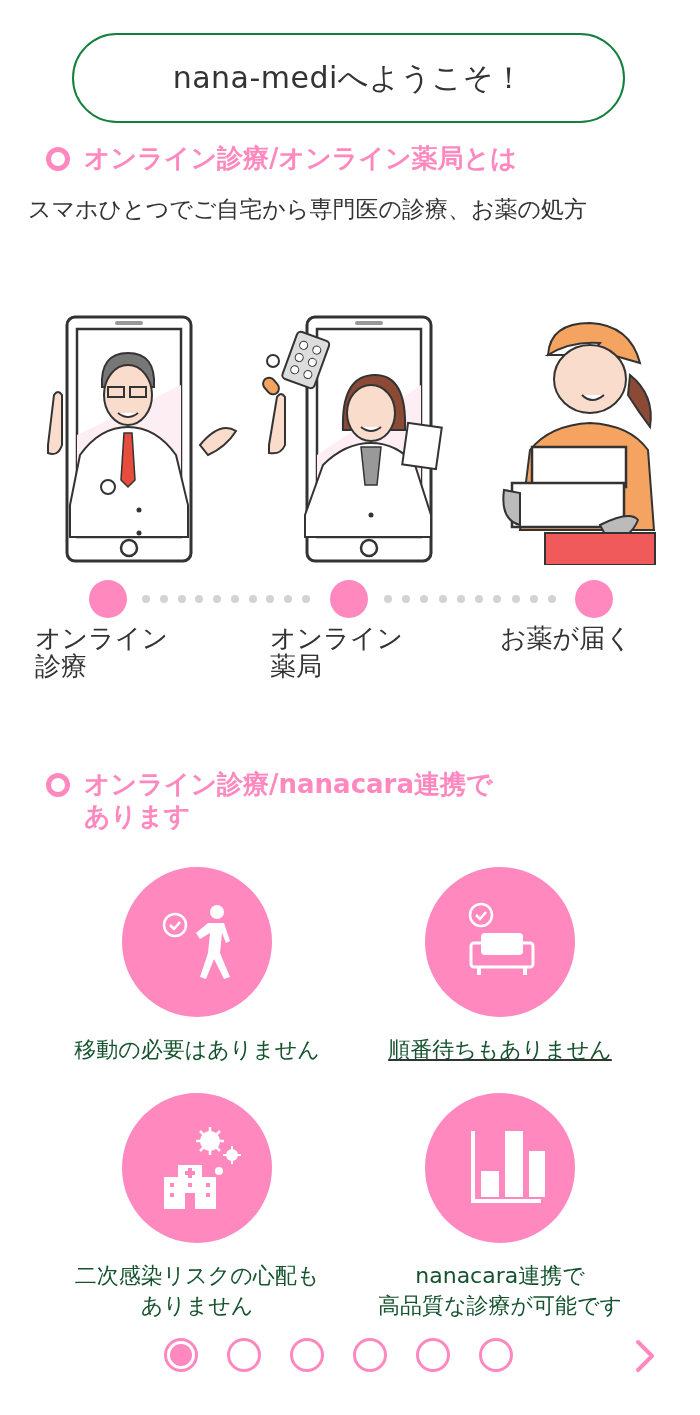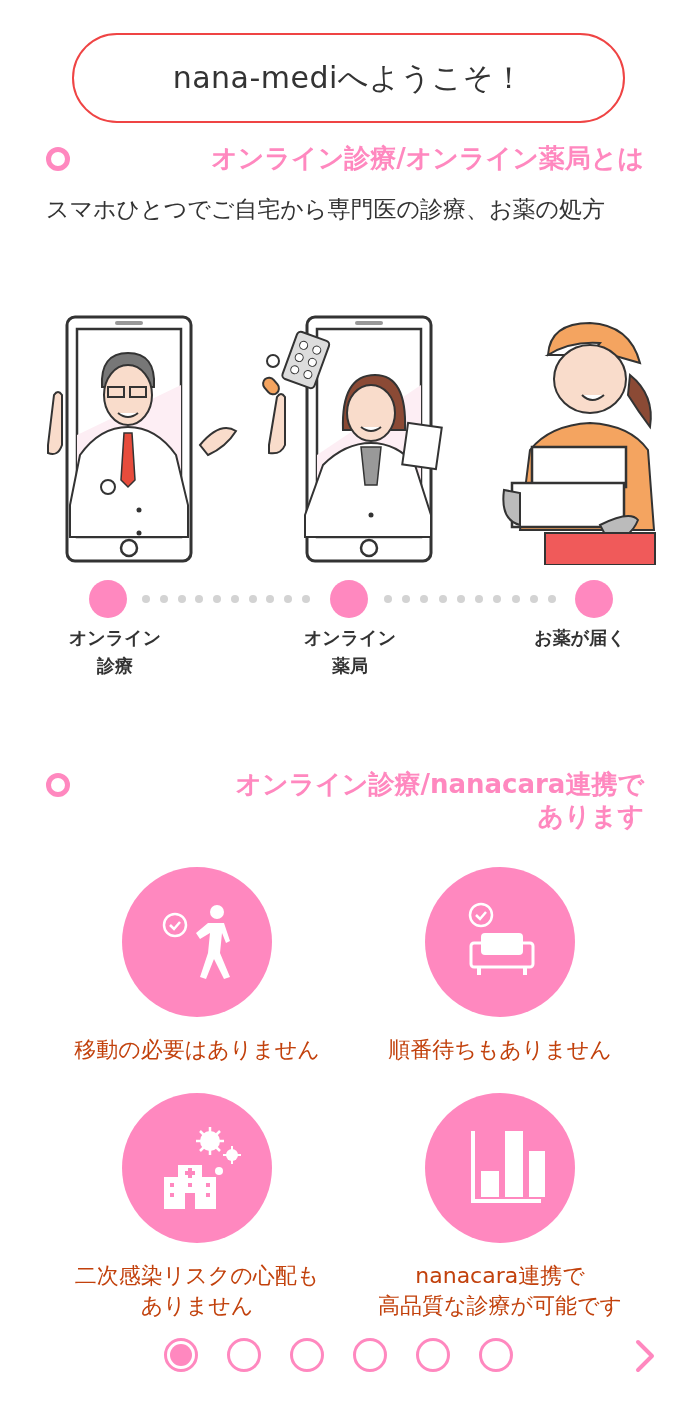--- a/index.html
+++ b/index.html
@@ -1,52 +1,52 @@
 <!DOCTYPE html>
 <html><head>
 <meta charset="utf-8">
 <style>
   * { box-sizing: border-box; margin: 0; padding: 0; }
   html, body { width: 700px; height: 1415px; background: #ffffff; overflow: hidden; }
   body { font-family: "DejaVu Sans", "Liberation Sans", sans-serif; color: #333333; position: relative; }
 
   .welcome-pill {
     position: absolute; left: 72px; top: 33px; width: 553px; height: 90px;
-    border: 2px solid #ef4444; border-radius: 45px;
+    border: 2px solid #15803d; border-radius: 45px;
     display: flex; align-items: center; justify-content: center;
     font-size: 30px; color: #333; letter-spacing: 0.5px;
   }
 
   .section-heading {
     position: absolute; left: 46px; display: flex; align-items: flex-start;
-    color: #ff88bf; font-size: 26px; font-weight: bold; line-height: 32px; text-align: right;
+    color: #ff88bf; font-size: 26px; font-weight: bold; line-height: 32px;
   }
   .ring { width: 24px; height: 24px; border: 5px solid #ff88bf; border-radius: 50%; margin-right: 14px; margin-top: 5px; flex: 0 0 auto; }
   .section-heading .txt { width: 560px; }
 
   .intro {
-    position: absolute; left: 46px; top: 195px; width: 630px;
+    position: absolute; left: 28px; top: 195px; width: 630px;
     font-size: 23px; line-height: 29px; color: #333;
   }
 
   .illust { position: absolute; top: 315px; }
   .illust svg { display: block; }
 
   .steps { position: absolute; left: 0; top: 580px; width: 700px; height: 120px; }
   .step-dot { position: absolute; width: 38px; height: 38px; border-radius: 50%; background: #ff88bf; top: 0; }
   .dotline { position: absolute; top: 15px; height: 8px; display: flex; justify-content: space-between; }
   .dotline span { width: 8px; height: 8px; border-radius: 50%; background: #d3d3d3; }
-  .step-label { position: absolute; top: 44px; font-size: 18px; line-height: 28px; text-align: center; color: #333; width: 160px; font-weight: bold; }
+  .step-label { position: absolute; top: 44px; font-size: 26px; line-height: 28px; color: #333; width: 160px; }
 
   .benefit { position: absolute; width: 300px; text-align: center; }
   .benefit .circle {
     width: 150px; height: 150px; border-radius: 50%; background: #ff88bf;
     margin: 0 auto; display: flex; align-items: center; justify-content: center;
   }
-  .benefit .label { margin-top: 18px; font-size: 22px; line-height: 30px; color: #c2410c; }
+  .benefit .label { margin-top: 18px; font-size: 22px; line-height: 30px; color: #14532d; }
 
   .pager { position: absolute; top: 1338px; left: 164px; display: flex; gap: 29px; }
   .pager .pdot { width: 34px; height: 34px; border-radius: 50%; border: 3px solid #ff88bf; display: flex; align-items: center; justify-content: center; }
   .pager .pdot.active::after { content: ""; width: 22px; height: 22px; border-radius: 50%; background: #ff88bf; }
   .next-arrow { position: absolute; left: 630px; top: 1336px; width: 30px; height: 40px; color: #ff88bf; font-size: 38px; line-height: 38px; }
 </style>
 </head>
 <body>
 
 <div class="welcome-pill">
@@ -184,21 +184,21 @@
     <svg width="110" height="110" viewBox="0 0 110 110">
       <circle cx="33" cy="38" r="11" fill="none" stroke="#fff" stroke-width="2.5"></circle>
       <polyline points="28,38 32,42 38,35" fill="none" stroke="#fff" stroke-width="2.5"></polyline>
       <circle cx="75" cy="25" r="7" fill="#fff"></circle>
       <path d="M66 36 L82 36 L88 54 L84 56 L80 46 L78 66 L88 90 L82 92 L72 72 L64 92 L58 90 L66 66 L68 46 L58 52 L54 46 Z" fill="#fff"></path>
     </svg>
   </div>
   <div class="label"><span>移動の必要はありません</span></div>
 </div>
 
-<div class="benefit" style="left:350px; top:867px;">
+<div class="benefit" style="left:350px; top:867px;text-decoration:underline;">
   <div class="circle">
     <svg width="110" height="110" viewBox="0 0 110 110">
       <circle cx="36" cy="28" r="11" fill="none" stroke="#fff" stroke-width="2.5"></circle>
       <polyline points="31,28 35,32 41,25" fill="none" stroke="#fff" stroke-width="2.5"></polyline>
       <rect x="36" y="46" width="42" height="22" rx="4" fill="#fff"></rect>
       <rect x="26" y="56" width="62" height="24" rx="3" fill="none" stroke="#fff" stroke-width="3"></rect>
       <rect x="32" y="80" width="4" height="8" fill="#fff"></rect>
       <rect x="78" y="80" width="4" height="8" fill="#fff"></rect>
     </svg>
   </div>

